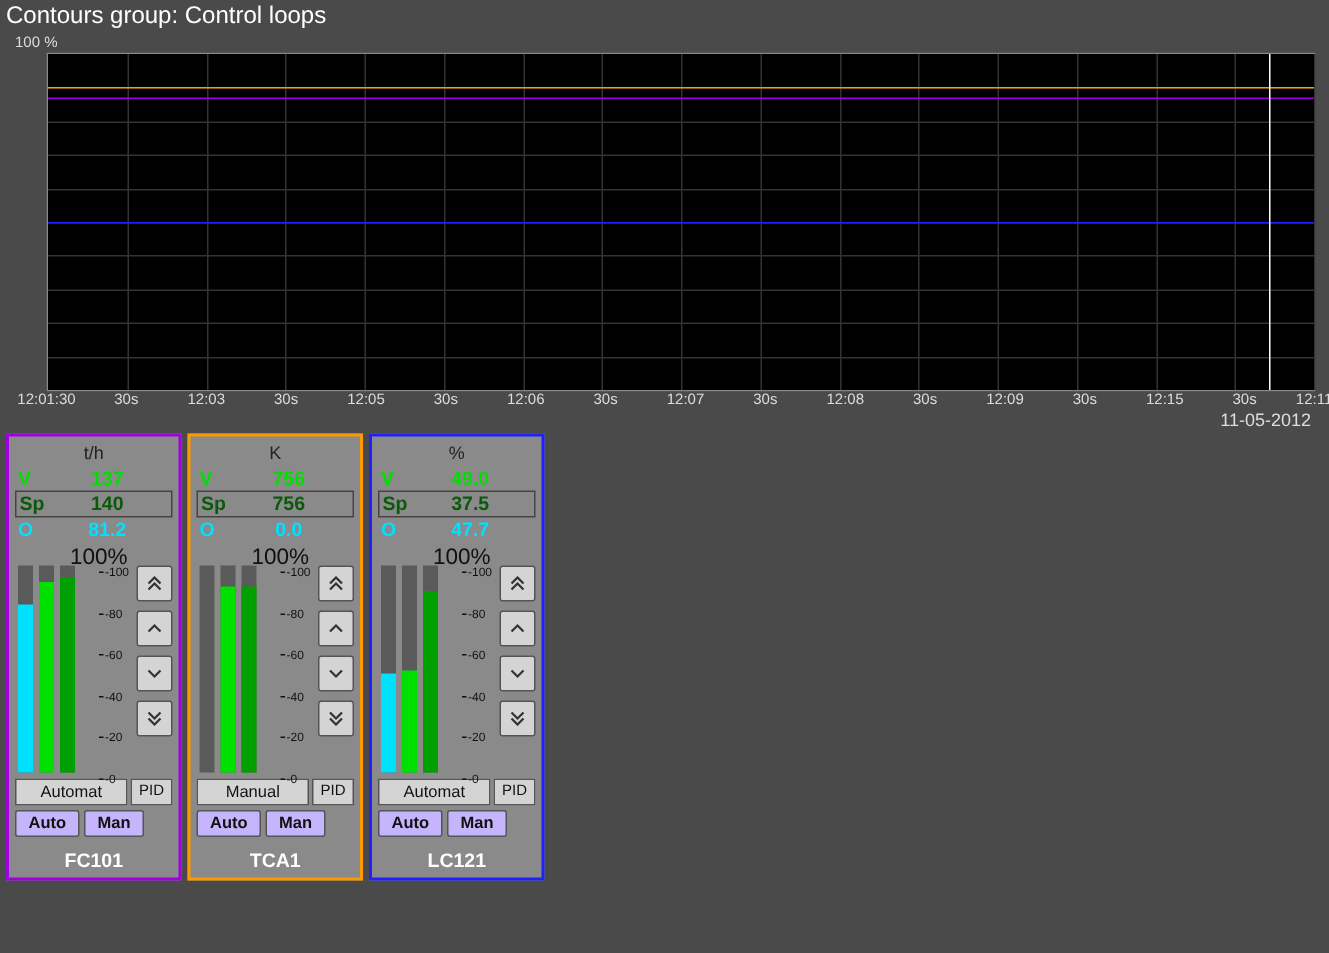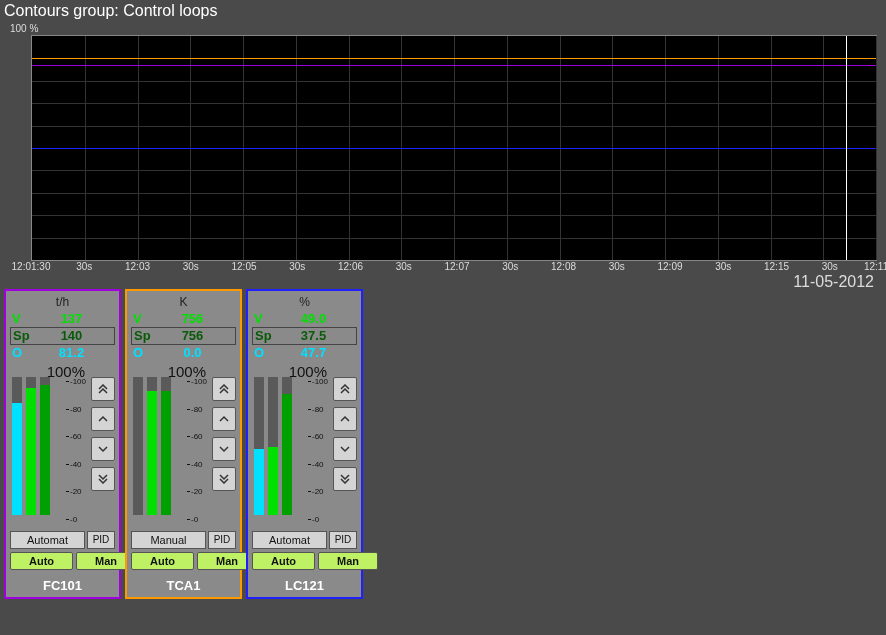--- a/index.html
+++ b/index.html
@@ -6,21 +6,21 @@
 .title{font-size:16px;padding:2px 4px}
 .chart{position:relative;margin:1px 6px 0 6px;height:238px}
 .chart-area{position:absolute;left:25px;top:12px;right:3px;bottom:0;background:#000;border:1px solid #888}
 .y-axis{position:absolute;left:0;top:12px;width:24px;height:calc(100% - 12px)}
 .y-tick{position:absolute;right:2px;font-size:10px;color:#ddd;transform:translateY(-50%)}
 .y-label{position:absolute;top:0;left:4px;font-size:10px;color:#ddd}
 .grid-h{position:absolute;left:0;right:0;border-top:1px solid #333}
 .grid-v{position:absolute;top:0;bottom:0;border-left:1px solid #333}
 .x-axis{position:relative;margin:0 6px;height:24px}
 .x-tick{position:absolute;font-size:10px;color:#ddd;transform:translateX(-50%)}
-.x-date{position:absolute;right:6px;top:12px;font-size:16px;color:#ddd}
+.x-date{position:absolute;right:6px;top:12px;font-size:12px;color:#ddd}
 .trace-line{position:absolute;left:0;right:0;border-top-width:1px;border-top-style:solid}
 .cursor-line{position:absolute;top:0;bottom:0;width:1px;background:#fff}
 .loops{display:flex;gap:4px;padding:4px 4px 0 4px}
 .loop{width:105px;background:#8a8a8a;border:2px solid;padding:4px;display:flex;flex-direction:column;align-items:center}
 .loop-unit{font-size:12px;color:#222;text-align:left;margin-bottom:2px}
 .vals{width:100%;}
 .vrow{display:flex;justify-content:space-between;font-size:13px;font-weight:bold;padding:0 2px;height:16px;line-height:16px}
 .vrow.boxed{border:1px solid #444;background:#8a8a8a}
 .vlabel{width:18px}
 .vnum{flex:1;text-align:center}
@@ -31,25 +31,25 @@
 .scale-lbl{position:absolute;top:-4px;right:30px;font-size:15px;color:#111}
 .bars{position:absolute;left:2px;top:10px;bottom:0;width:62px;display:flex;align-items:flex-end;gap:4px}
 .bar{width:10px;background:#5a5a5a;height:100%;position:relative}
 .bar-fill{position:absolute;bottom:0;left:0;right:0}
 .ticks{position:absolute;left:48px;top:10px;bottom:0;width:22px}
 .tick{position:absolute;left:12px;font-size:8px;color:#111}
 .tick::before{content:"";position:absolute;left:-4px;top:4px;width:3px;border-top:1px solid #111}
 .btncol{position:absolute;right:0;top:10px;display:flex;flex-direction:column;gap:6px}
 .stepbtn{width:22px;height:22px;background:#d4d4d4;border:1px solid #555;display:flex;align-items:center;justify-content:center;cursor:pointer;border-radius:2px}
 .stepbtn svg{width:10px;height:10px;fill:#333}
-.moderow{display:flex;width:100%;gap:2px;margin-top:16px}
+.moderow{display:flex;width:100%;gap:2px;margin-top:4px}
 .modebox{flex:1;background:#d4d4d4;color:#111;text-align:center;font-size:11px;padding:2px 0;border:1px solid #555}
 .pidbox{width:26px;background:#d4d4d4;color:#111;text-align:center;font-size:10px;padding:2px 0;border:1px solid #555;cursor:pointer}
 .btnrow{display:flex;gap:3px;margin-top:3px;width:100%}
-.smallbtn{background:#bef264;color:#111;font-size:11px;font-weight:bold;padding:2px 18px;border:1px solid #555;cursor:pointer;border-radius:2px}
+.smallbtn{background:#c4b5fd;color:#111;font-size:11px;font-weight:bold;padding:2px 8px;border:1px solid #555;cursor:pointer;border-radius:2px}
 .loop-name{font-size:13px;font-weight:bold;color:#fff;margin-top:8px}
 </style>
 </head>
 <body>
 
 <div class="title">Contours group: Control loops</div>
 
 <div class="chart">
   <div class="y-label">100 %</div>
   <div class="chart-area" id="chartarea">

